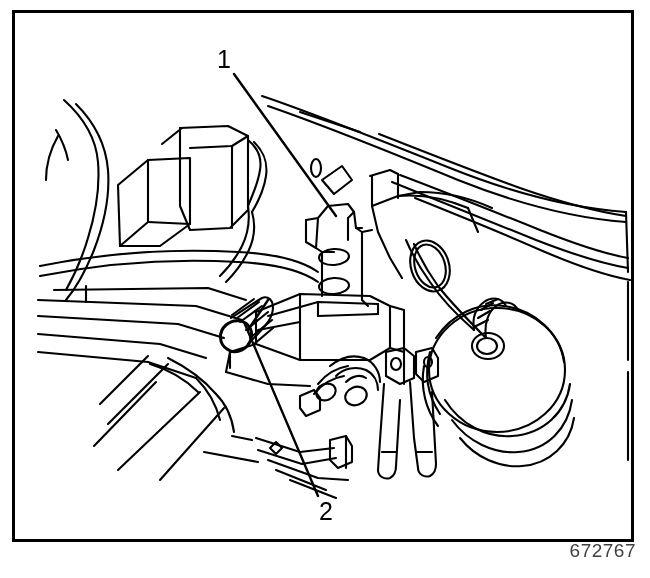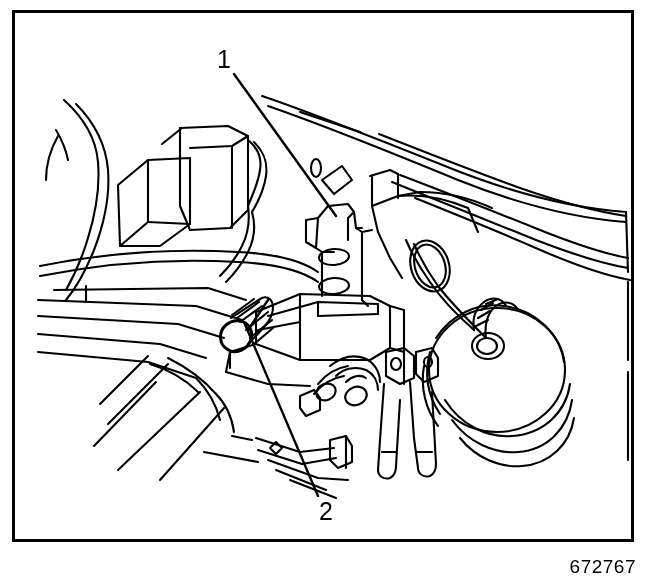--- a/index.html
+++ b/index.html
@@ -31,25 +31,25 @@
   #drawing-svg {
     position: absolute;
     left: 0;
     top: 0;
     width: 650px;
     height: 578px;
   }
   .fig-number {
     position: absolute;
     right: 14px;
-    bottom: 0;
+    bottom: 16px;
     font-family: "Liberation Sans", sans-serif;
     font-size: 19px;
     letter-spacing: 0.5px;
-    color: #000000;
+    color: #404040;
     white-space: nowrap;
   }
   .callout-label {
     position: absolute;
     font-family: "Liberation Sans", sans-serif;
     font-size: 25px;
     font-weight: normal;
     color: #000000;
     line-height: 1;
     user-select: none;

